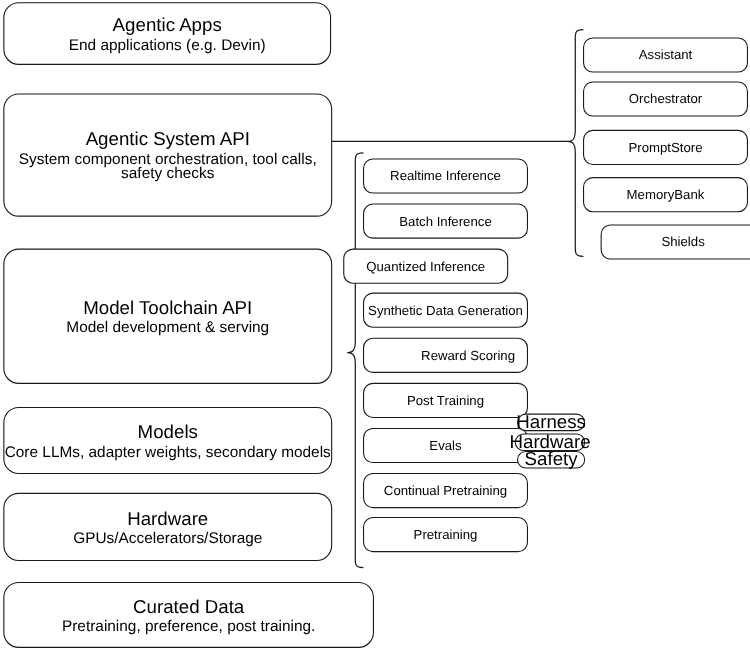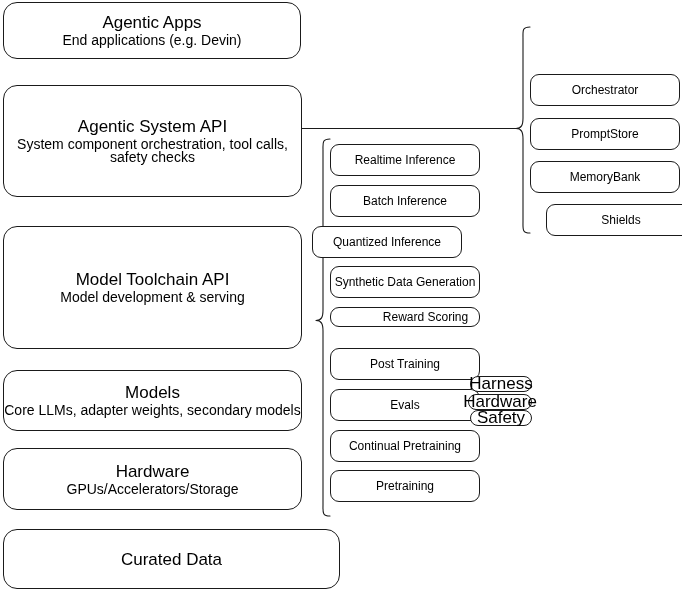--- a/index.html
+++ b/index.html
@@ -123,34 +123,36 @@
     <div class="subtitle">Core LLMs, adapter weights, secondary models</div>
   </div>
 
   <div class="node layer" style="left:3px; top:448px; width:299px; height:62px;">
     <div class="title">Hardware</div>
     <div class="subtitle">GPUs/Accelerators/Storage</div>
   </div>
 
   <div class="node layer" style="left:3px; top:529px; width:337px; height:60px;">
     <div class="title">Curated Data</div>
+    <div class="subtitle">Pretraining, preference, post training.</div>
   </div>
 
   <div class="node item" style="left:330px; top:144px; width:150px; height:32px;">Realtime Inference</div>
   <div class="node item" style="left:330px; top:185px; width:150px; height:32px;">Batch Inference</div>
   <div class="node item" style="left:312px; top:226px; width:150px; height:32px;">Quantized Inference</div>
   <div class="node item" style="left:330px; top:266px; width:150px; height:32px;">Synthetic Data Generation</div>
-  <div class="node item" style="left:330px; top:307px; width:150px; height:20px;padding-left:41px;">Reward Scoring</div>
+  <div class="node item" style="left:330px; top:307px; width:150px; height:32px;padding-left:41px;">Reward Scoring</div>
   <div class="node item" style="left:330px; top:348px; width:150px; height:32px;">Post Training</div>
   <div class="node item" style="left:330px; top:389px; width:150px; height:32px;">Evals</div>
   <div class="node item" style="left:330px; top:430px; width:150px; height:32px;">Continual Pretraining</div>
   <div class="node item" style="left:330px; top:470px; width:150px; height:32px;">Pretraining</div>
 
   <div class="node pill" style="left:470px; top:376px; width:62px; height:16px;">Harness</div>
   <div class="node pill" style="left:468px; top:394px; width:64px; height:16px;">Hardware</div>
   <div class="node pill" style="left:470px; top:410px; width:62px; height:16px;">Safety</div>
 
+  <div class="node item" style="left:530px; top:34px; width:150px; height:32px;">Assistant</div>
   <div class="node item" style="left:530px; top:74px; width:150px; height:32px;">Orchestrator</div>
   <div class="node item" style="left:530px; top:118px; width:150px; height:32px;">PromptStore</div>
   <div class="node item" style="left:530px; top:161px; width:150px; height:32px;">MemoryBank</div>
   <div class="node item" style="left:546px; top:204px; width:150px; height:32px;">Shields</div>
 
 </div>
 
 </body></html>

